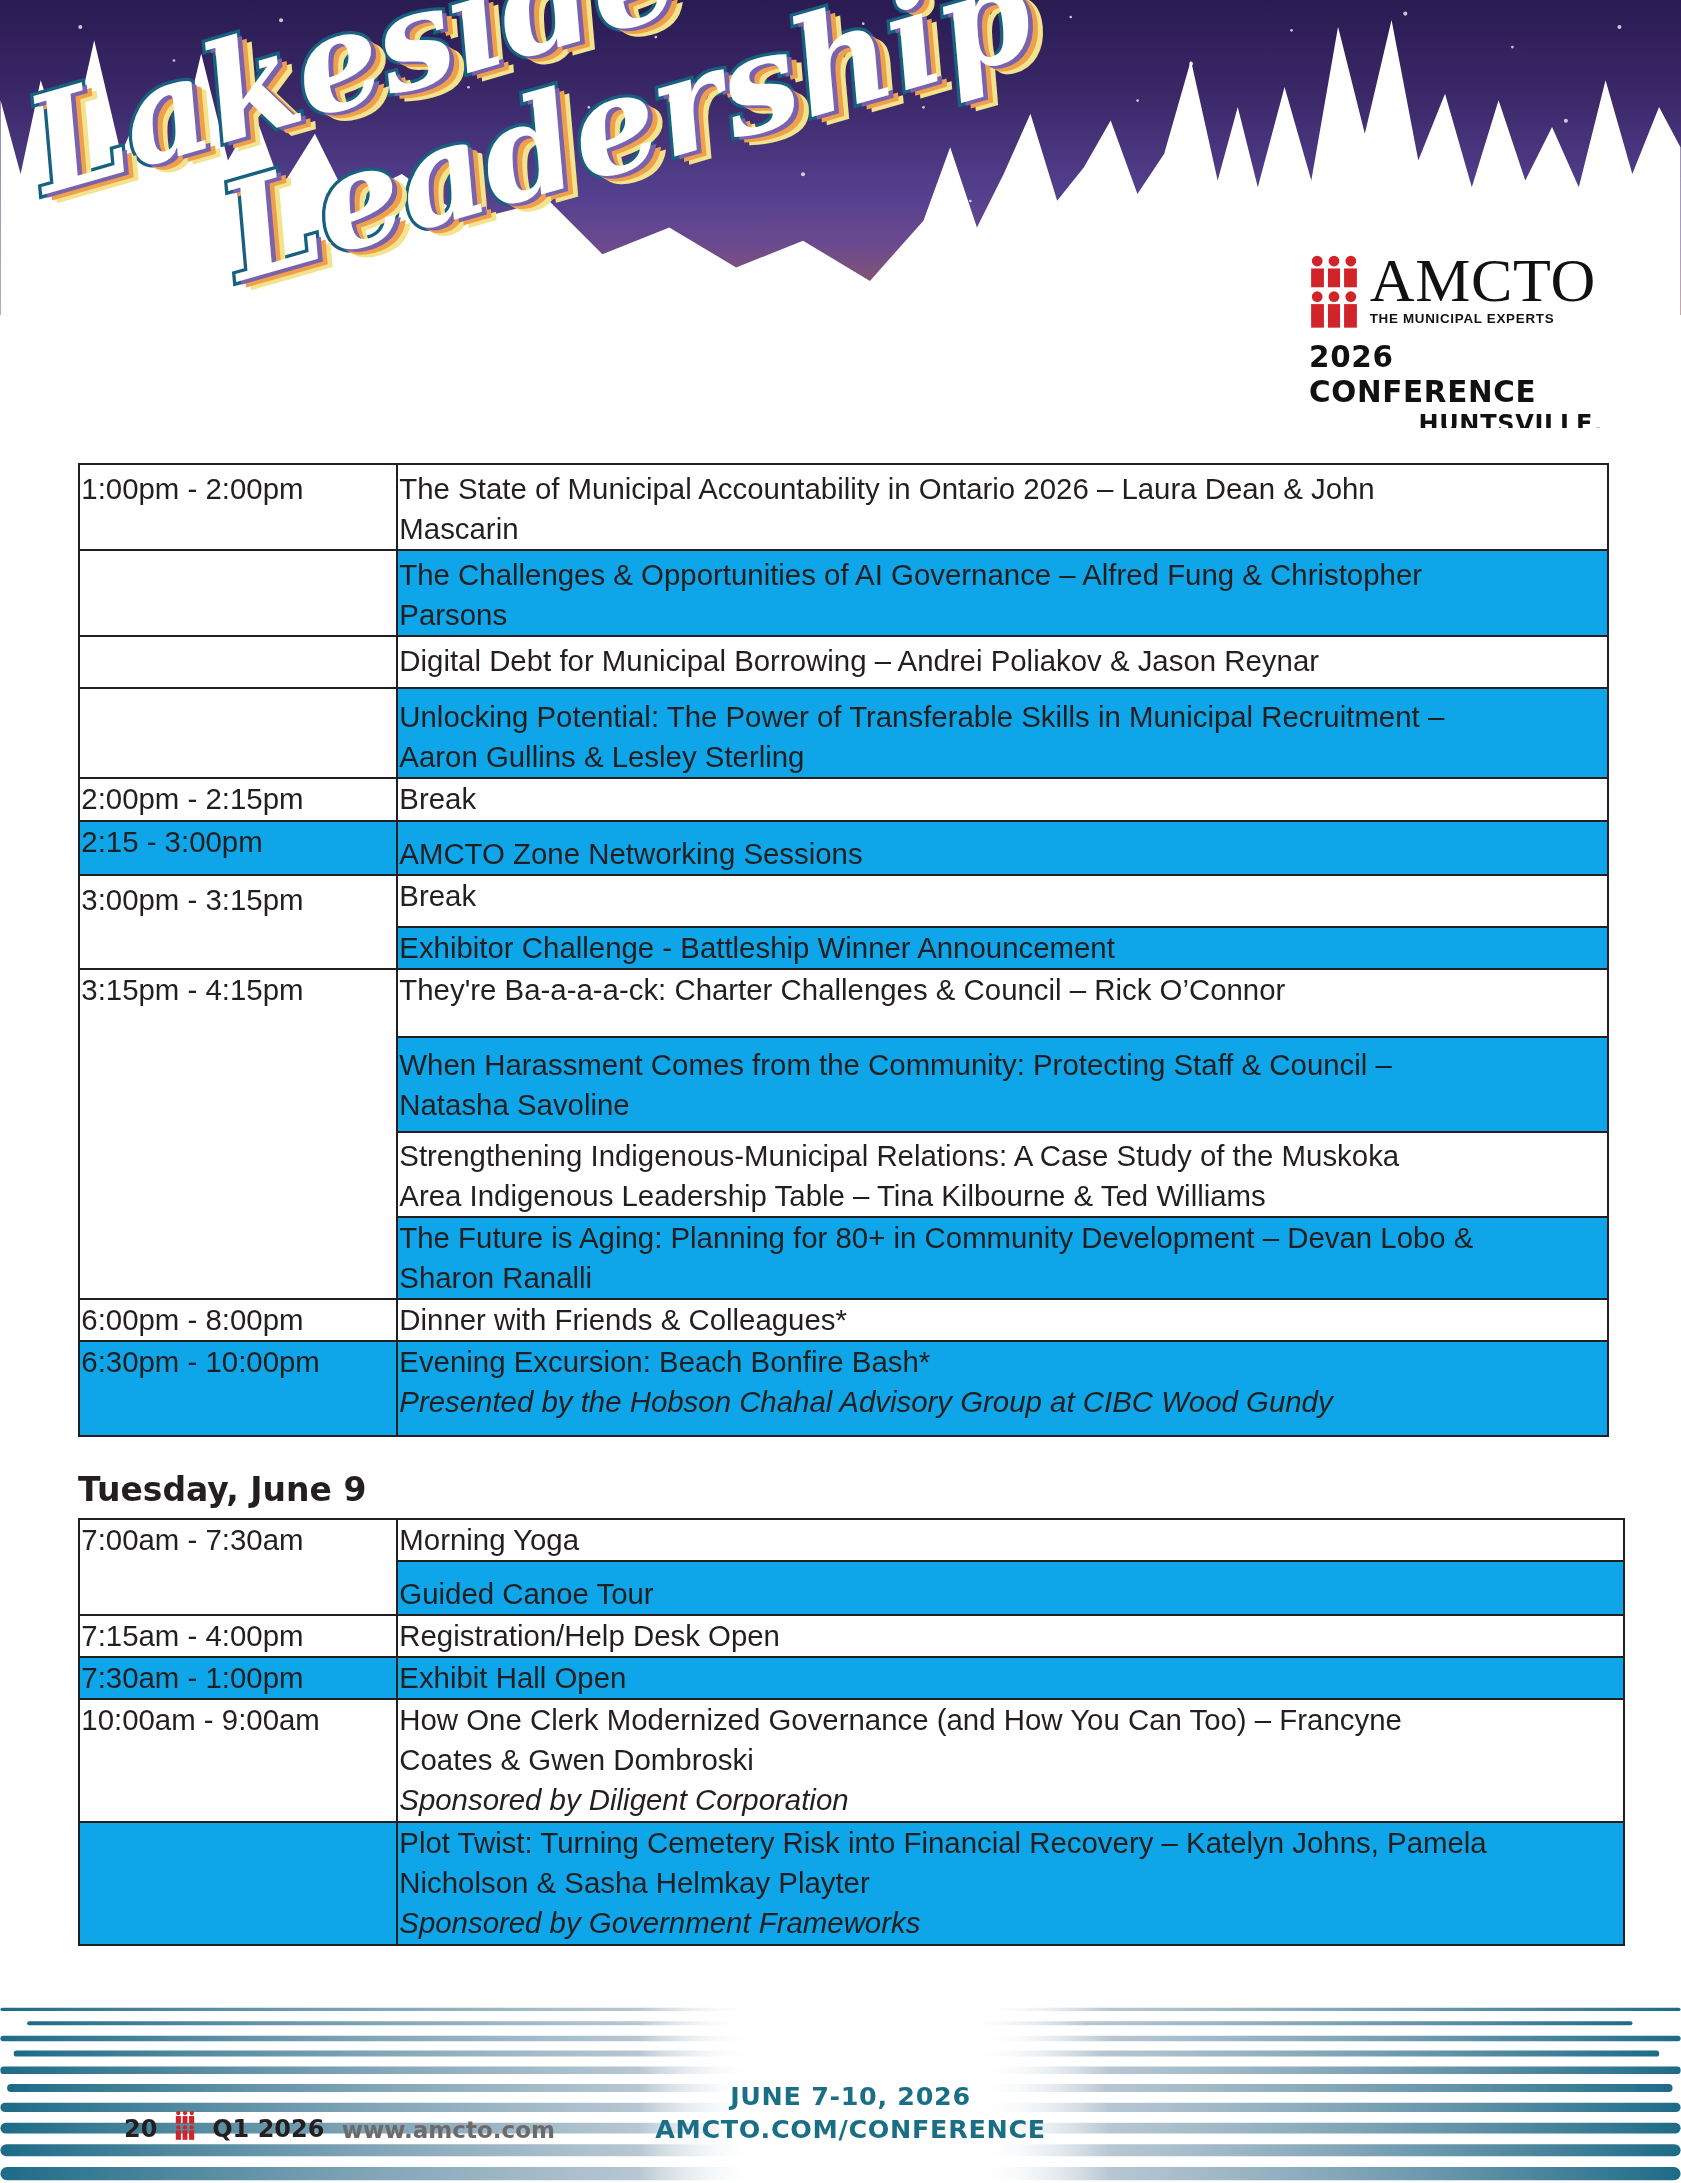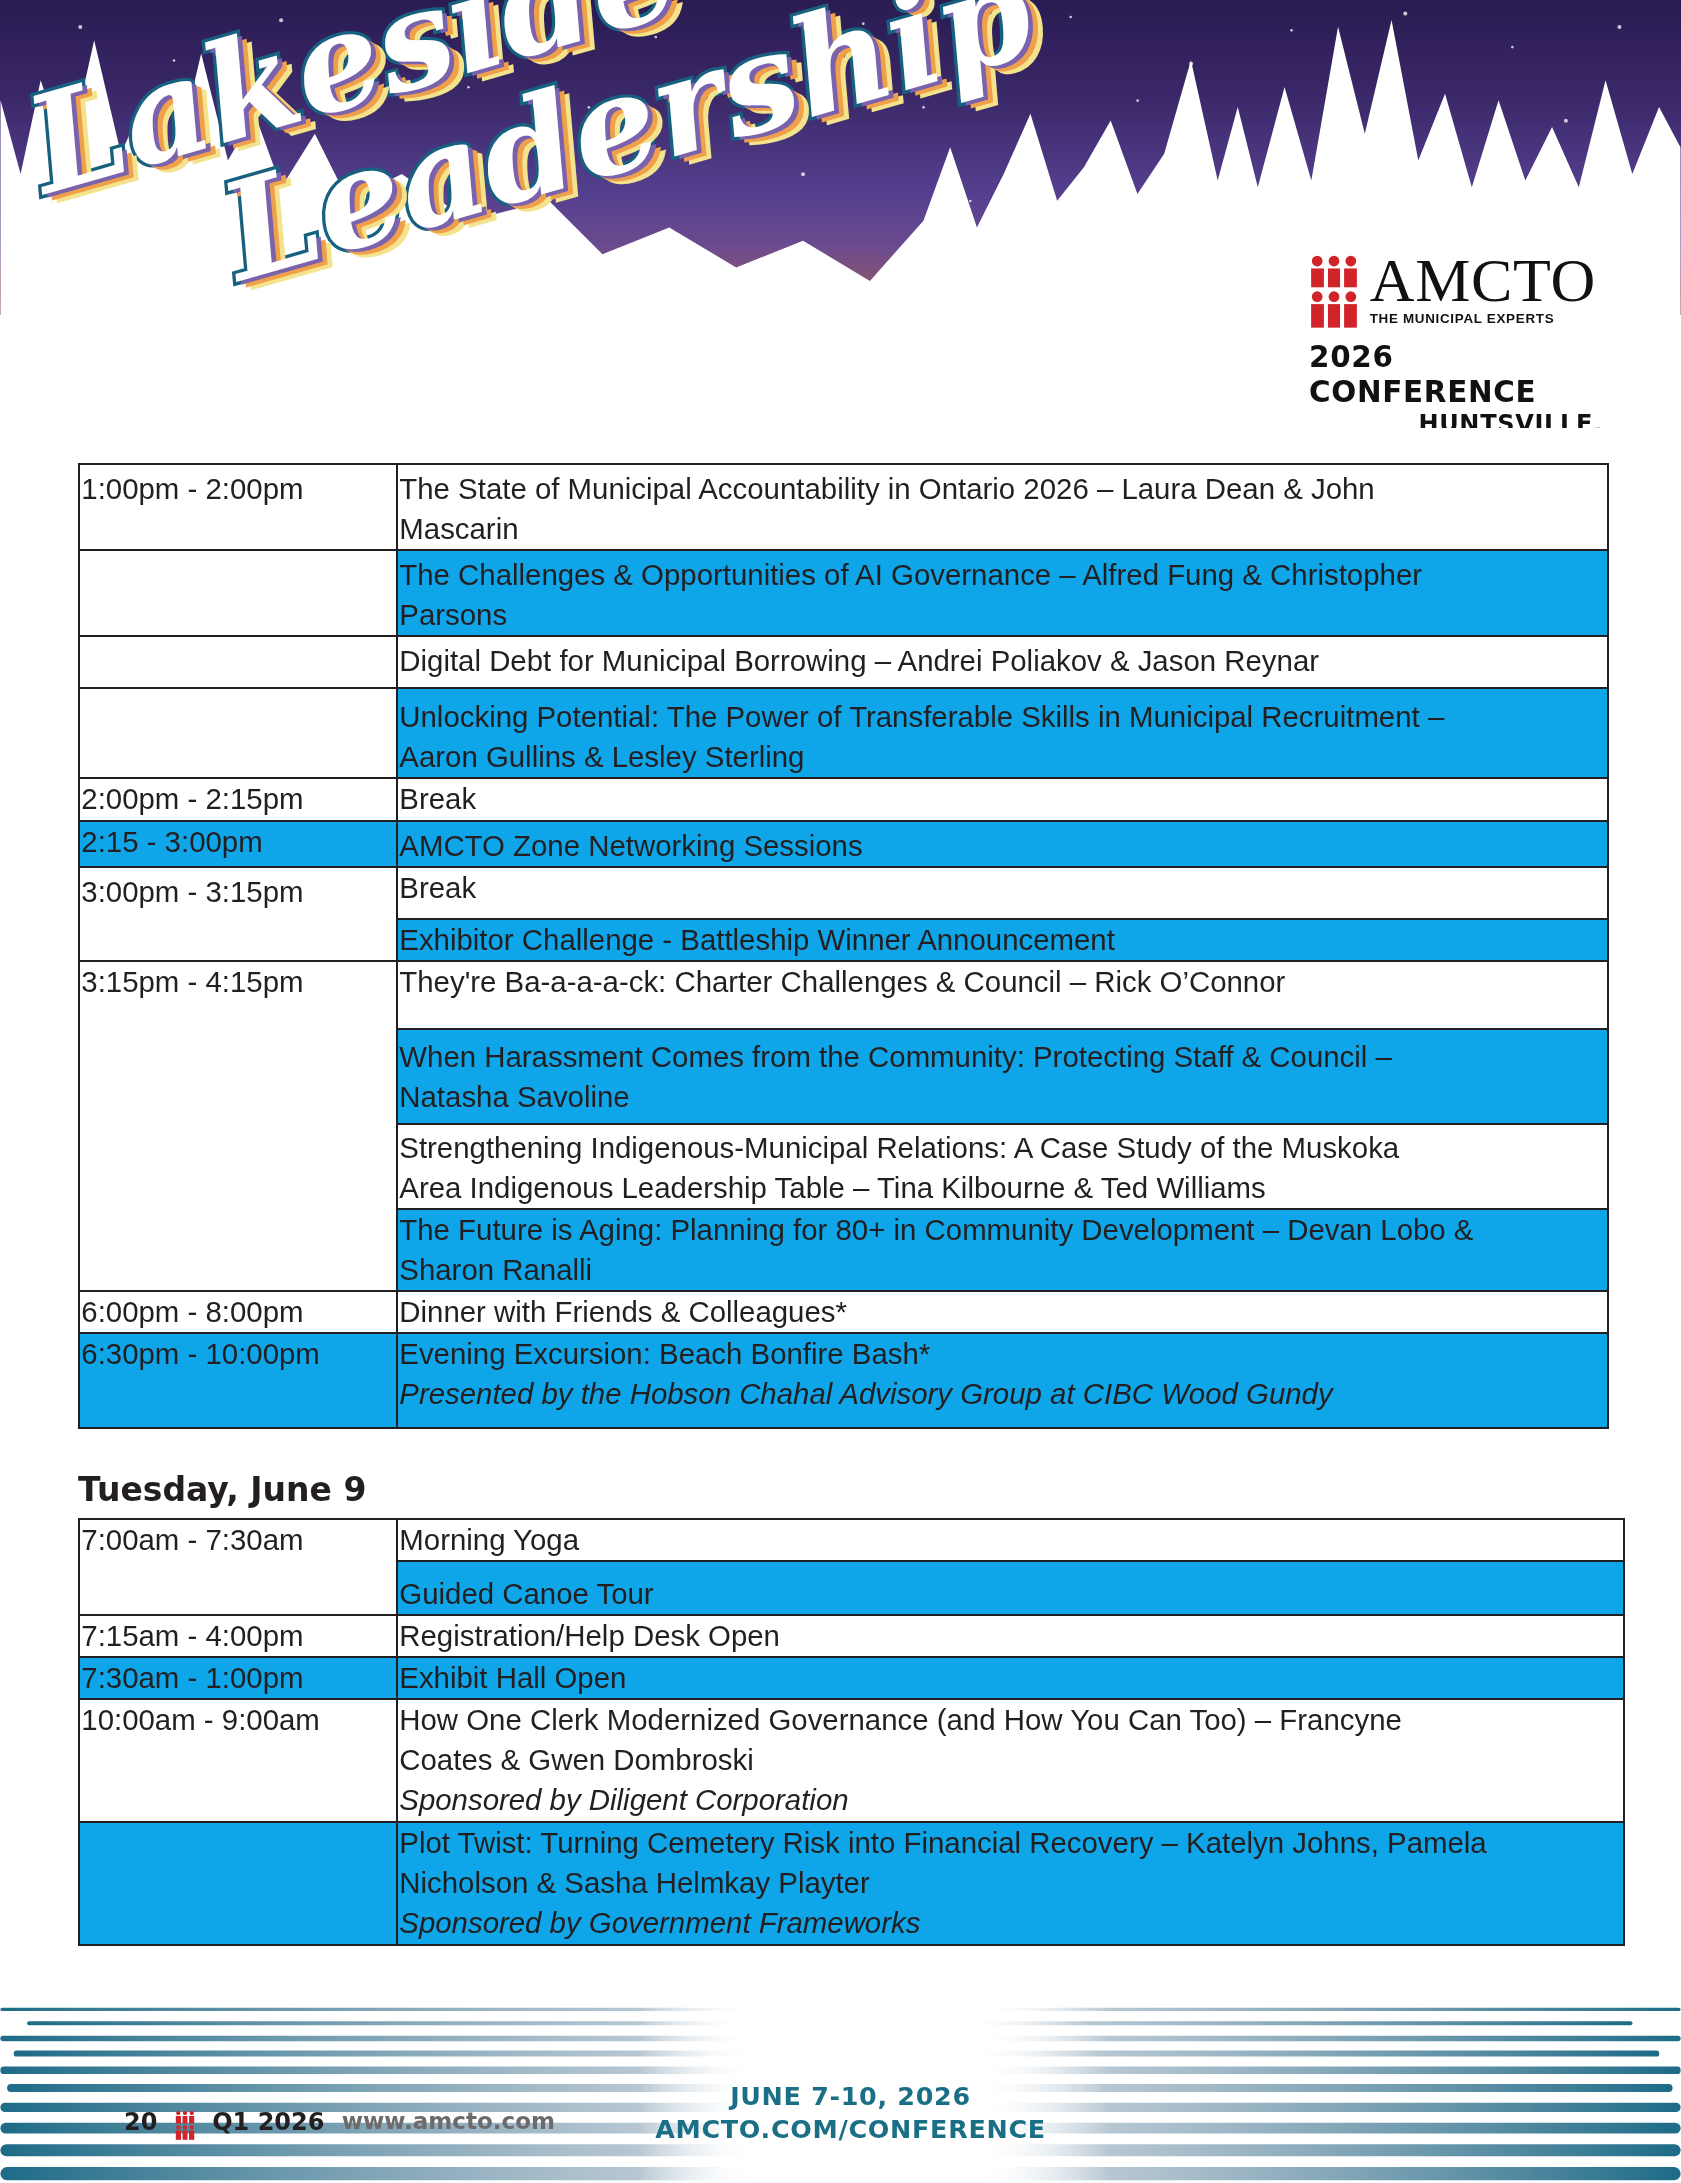--- a/index.html
+++ b/index.html
@@ -72,21 +72,21 @@
   #table2 { left:78px; top:1518px; width:1547px; }
 
   .day-heading {
     position:absolute; left:78px; top:1470px;
     font-family:"DejaVu Sans", sans-serif; font-weight:bold; font-size:33px; color:#231f20;
   }
 
   
   .footer-water { position:absolute; left:0; top:1981px; width:1681px; height:202px; overflow:hidden; }
   .footer-left {
-    position:absolute; left:124px; top:2108px; display:flex; align-items:flex-start; gap:17.4px;
+    position:absolute; left:124px; top:2108px; display:flex; align-items:flex-end; gap:17.4px;
   }
   .page-num { font-family:"DejaVu Sans", sans-serif; font-weight:bold; font-size:24px; color:#231f20; }
   .issue { font-family:"DejaVu Sans", sans-serif; font-weight:bold; font-size:24px; color:#231f20; }
   .site { font-family:"DejaVu Sans", sans-serif; font-weight:bold; font-size:23px; color:#6e6a6b; }
   .mini-logo { width:20px; height:35px; }
   .footer-center {
     position:absolute; left:643px; top:2080px; width:415px; text-align:center;
     font-family:"DejaVu Sans", sans-serif; font-weight:bold; color:#1a6f86; letter-spacing:0.7px;
   }
   .footer-dates { font-size:25.4px; line-height:33px; }
@@ -199,21 +199,21 @@
       </td>
     </tr>
     <tr style="height:43px">
       <td class="time" style="padding-top:0">2:00pm - 2:15pm</td>
       <td style="padding-top:0">
         <span class="line">Break</span>
       </td>
     </tr>
     <tr style="height:46px">
       <td class="time shade" style="padding-top:0">2:15 - 3:00pm</td>
-      <td class="shade" style="padding-top:4px">
+      <td class="shade" style="padding-top:12px">
         <span class="line">AMCTO Zone Networking Sessions</span>
       </td>
     </tr>
     <tr style="height:52px">
       <td class="time" rowspan="2">3:00pm - 3:15pm</td>
       <td style="padding-top:0">
         <span class="line">Break</span>
       </td>
     </tr>
     <tr style="height:41px">

